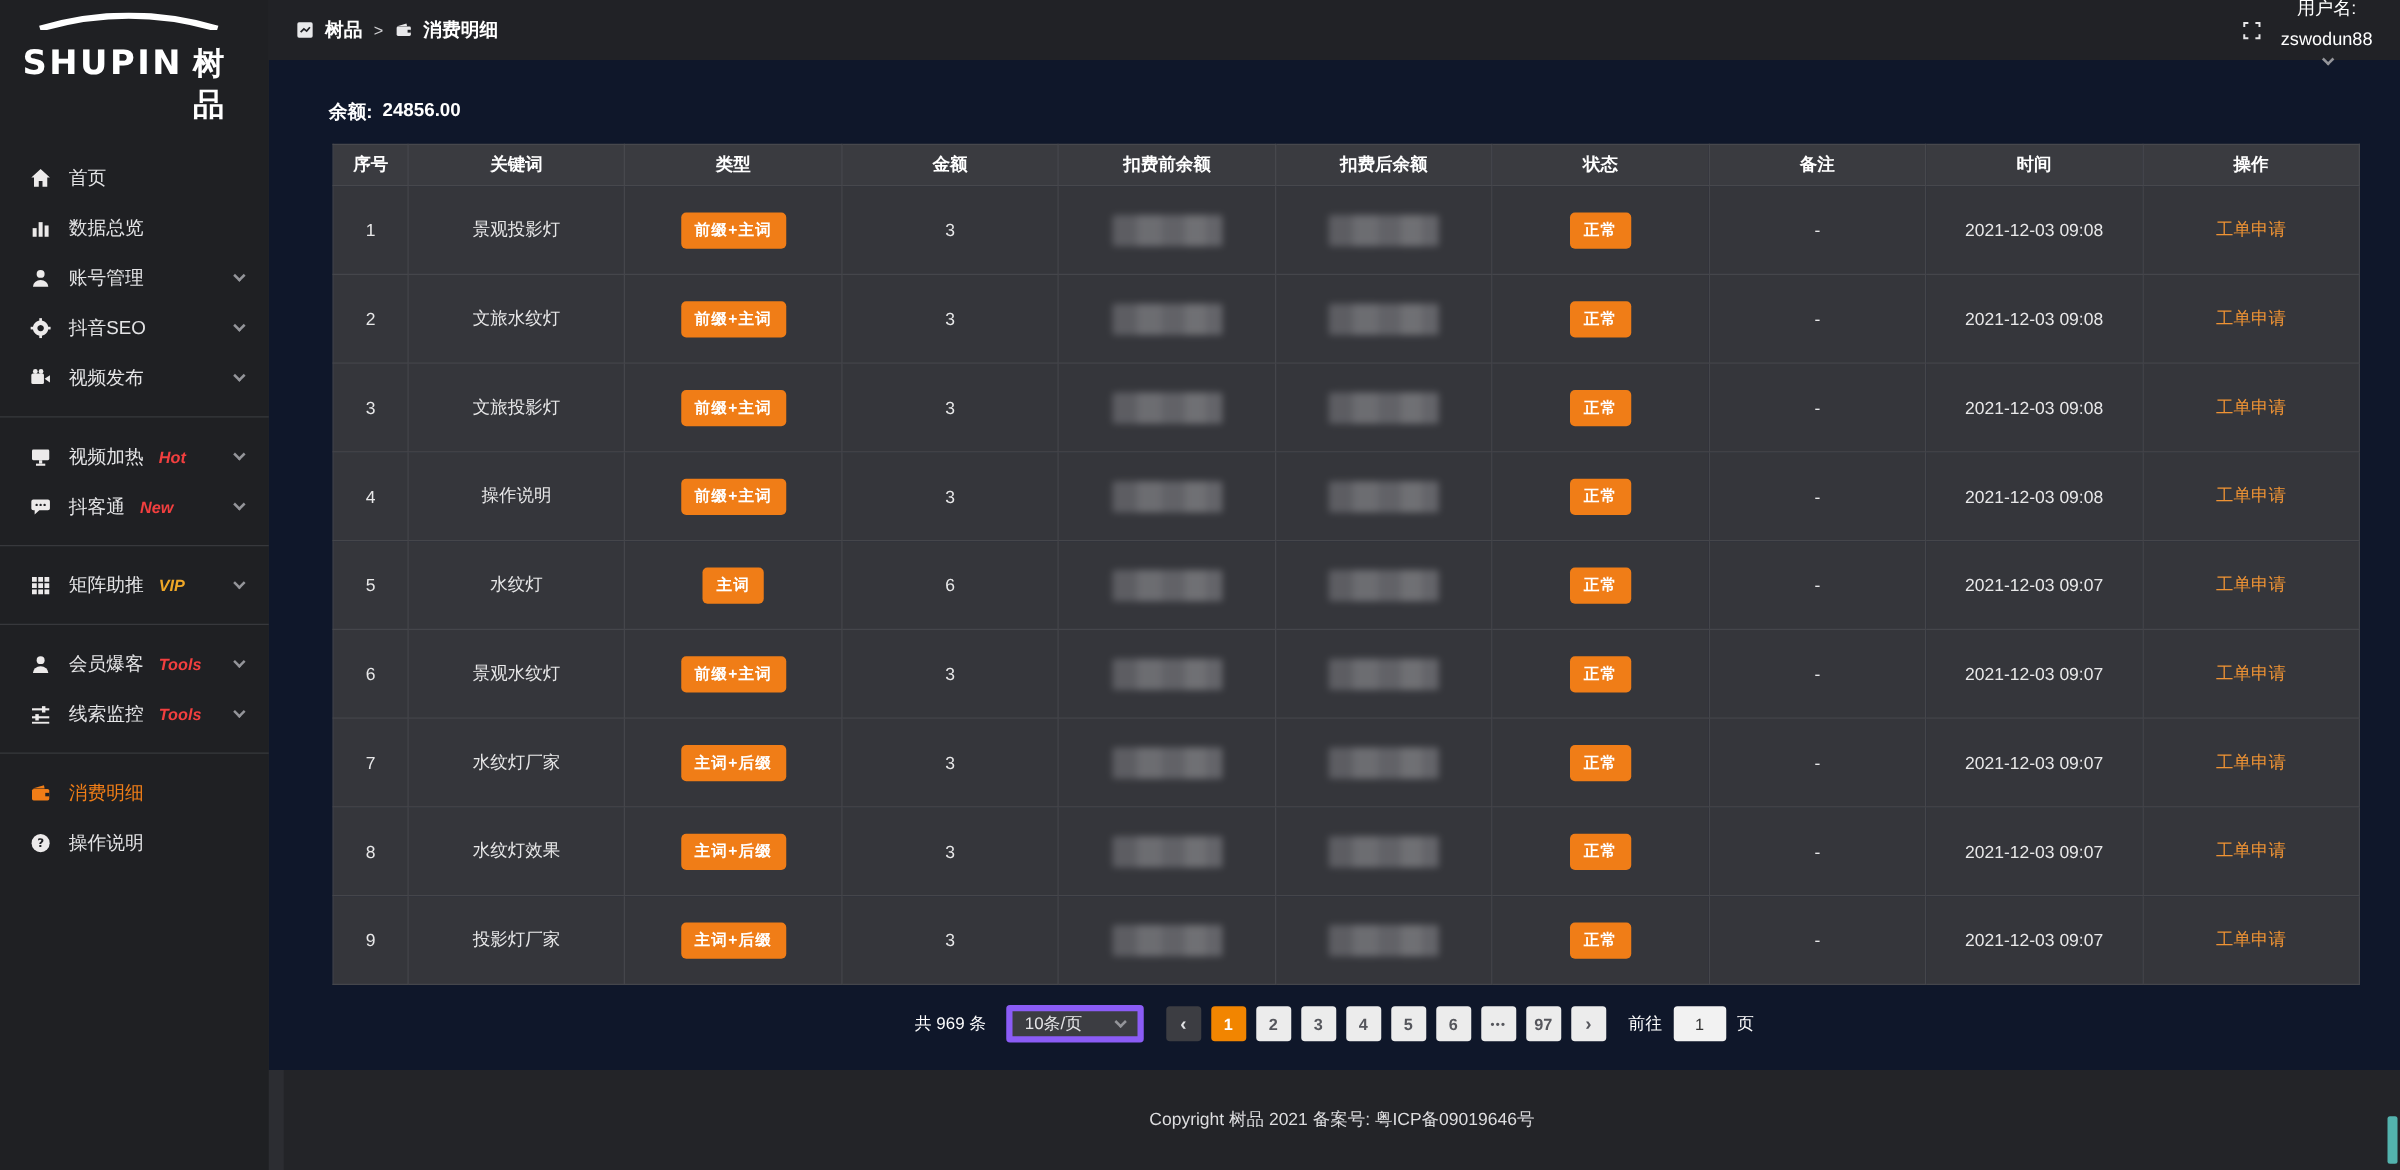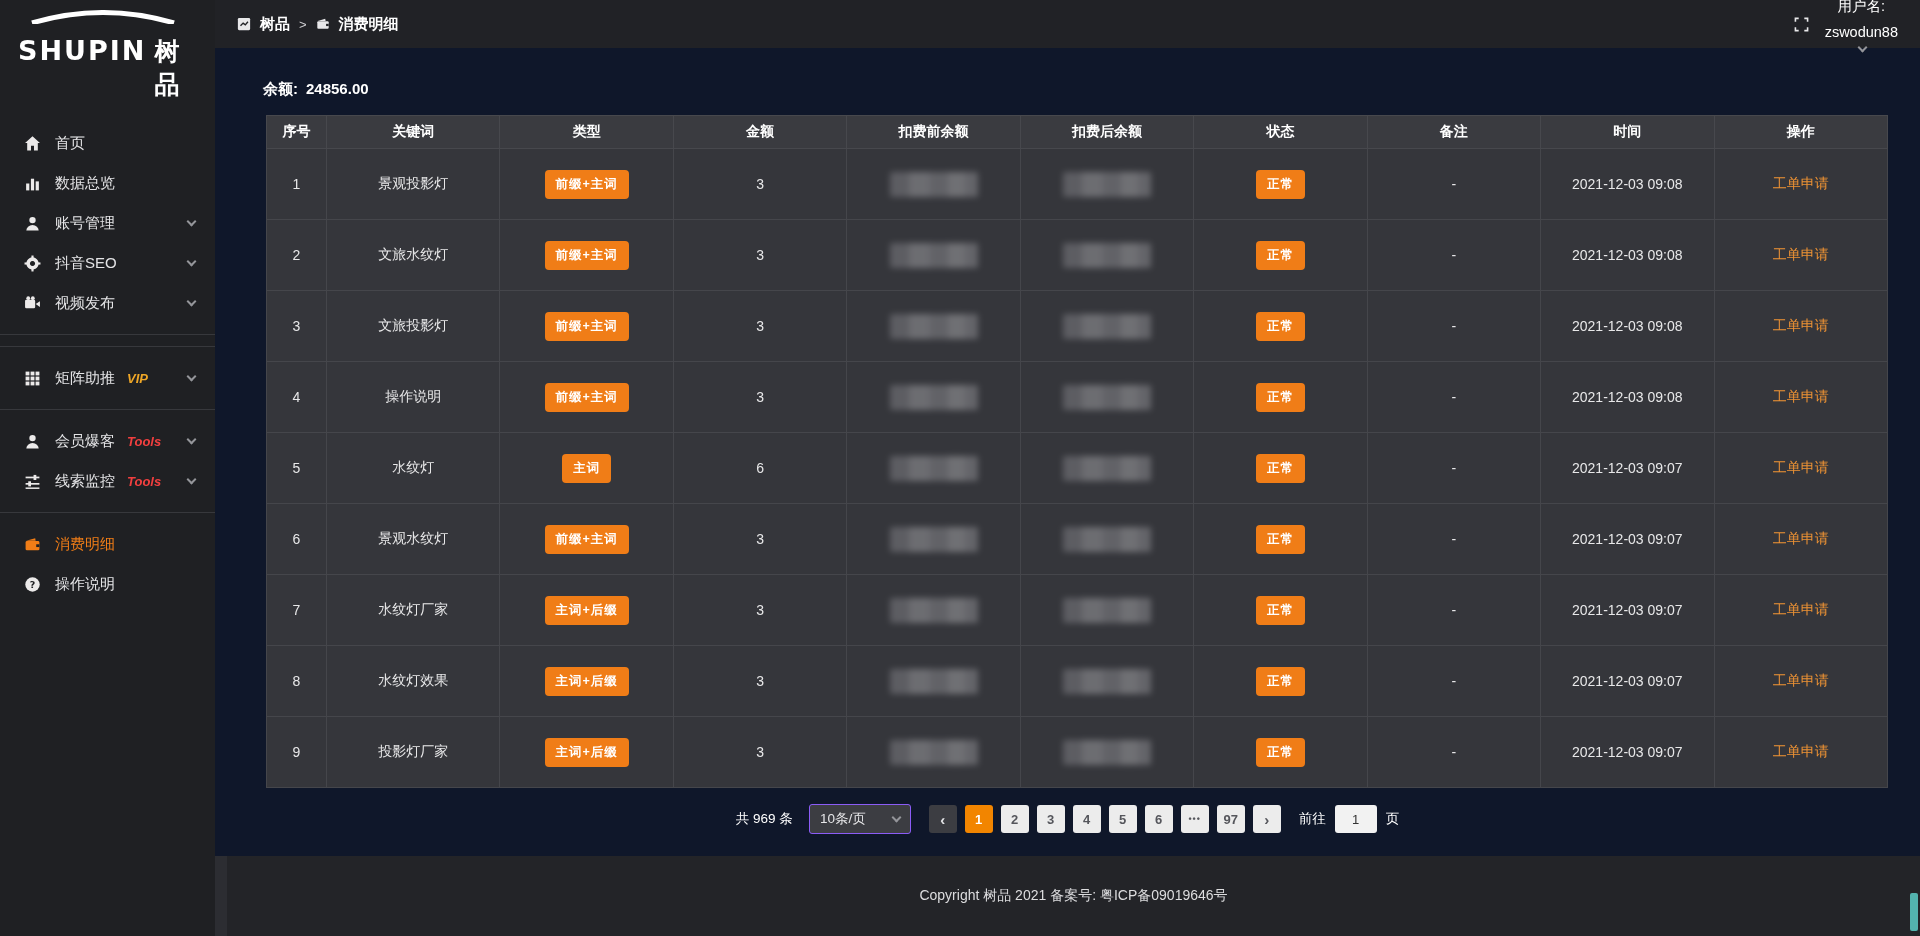--- a/index.html
+++ b/index.html
@@ -43,21 +43,21 @@
   th { background:#3a3b40; color:#ffffff; font-weight:bold; font-size:14px; height:33px; text-align:center; border:1px solid #47484d; }
   td { background:#35363b; color:#e8e8e9; font-size:14px; height:71px; text-align:center; border:1px solid #45464b; }
   .badge { display:inline-block; background:#f07d17; color:#fff; font-size:12.5px; font-weight:bold; padding:6px 11px; border-radius:4px; letter-spacing:1px; }
   .blur-block { display:block; width:88px; height:25px; margin:0 auto; border-radius:2px; opacity:.55;
     background:linear-gradient(90deg,#7e7e83 0 22%,#9a9a9e 22% 45%,#87878c 45% 66%,#a0a0a3 66% 85%,#8b8b90 85%);
     filter:blur(3px); }
   .action-link { color:#ef9334; cursor:pointer; text-decoration:none; }
   
   .pager { display:flex; align-items:center; justify-content:center; gap:8px; margin-top:16px; color:#fff; font-size:13.5px; }
   .pg-total { margin-right:8px; }
-  .page-size { background:#3c3d42; border:1px solid #8b5cf6; border-radius:3px; height:30px; padding:0 10px; display:flex; align-items:center; gap:27px; color:#e6e6e8; cursor:pointer; margin-right:10px; }
+  .page-size { background:#3c3d42; border:5px solid #8b5cf6; border-radius:3px; height:30px; padding:0 10px; display:flex; align-items:center; gap:27px; color:#e6e6e8; cursor:pointer; margin-right:10px; }
   .page-size .chev { margin:0; margin-top:-3px; }
   .pg-btn { min-width:28px; height:28px; padding:0 5px; border-radius:3px; background:#ececec; color:#55565c; display:flex; align-items:center; justify-content:center; font-size:13px; font-weight:bold; cursor:pointer; }
   .pg-btn.dark { background:#3c3d42; color:#e2e3e5; font-size:15px; }
   .pg-btn.active { background:#f28500; color:#fff; }
   .pg-btn.arrow { font-size:15px; }
   .goto { display:flex; align-items:center; gap:9px; margin-left:10px; }
   .goto-input { width:42px; height:28px; background:#f2f2f2; border:none; border-radius:3px; text-align:center; color:#333; font-size:13px; font-family:inherit; }
   
   .footer { position:absolute; left:227px; right:0; bottom:0; height:80px; background:#232428; display:flex; align-items:center; justify-content:center; color:#dddddf; font-size:14px; }
   .scroll-thumb { position:absolute; right:2px; bottom:5px; width:8px; height:38px; background:#53b3ae; border-radius:2px; z-index:5; }
@@ -126,20 +126,45 @@
             <circle cx="4" cy="3" r="1.8"></circle>
             <circle cx="8.3" cy="3" r="1.8"></circle>
           </svg>
         </span>
       <span>视频发布</span>
       <span class="chev"></span>
     </div>
 
     <div class="side-divider"></div>
 
+    <div class="side-item">
+      <span class="s-ico">
+          <svg viewBox="0 0 16 16">
+            <rect x="1.5" y="2.5" width="13" height="8" rx="1"></rect>
+            <rect x="6.8" y="10.5" width="2.4" height="2.6"></rect>
+            <rect x="4.5" y="13.1" width="7" height="1.6"></rect>
+          </svg>
+        </span>
+      <span>视频加热</span>
+      <span class="tag red">Hot</span>
+      <span class="chev"></span>
+    </div>
+    <div class="side-item">
+      <span class="s-ico">
+          <svg viewBox="0 0 16 16">
+            <path d="M2.5 2.5 h11 a1.5 1.5 0 0 1 1.5 1.5 v5 a1.5 1.5 0 0 1 -1.5 1.5 h-6.5 l-3.5 3.2 v-3.2 h-1 a1.5 1.5 0 0 1 -1.5 -1.5 v-5 a1.5 1.5 0 0 1 1.5 -1.5Z"></path>
+            <circle cx="5" cy="6.5" r="0.9" fill="#1f2023"></circle>
+            <circle cx="8" cy="6.5" r="0.9" fill="#1f2023"></circle>
+            <circle cx="11" cy="6.5" r="0.9" fill="#1f2023"></circle>
+          </svg>
+        </span>
+      <span>抖客通</span>
+      <span class="tag red">New</span>
+      <span class="chev"></span>
+    </div>
 
     <div class="side-divider"></div>
 
     <div class="side-item">
       <span class="s-ico">
           <svg viewBox="0 0 16 16">
             <rect x="1.5" y="1.5" width="3.6" height="3.6"></rect>
             <rect x="6.2" y="1.5" width="3.6" height="3.6"></rect>
             <rect x="10.9" y="1.5" width="3.6" height="3.6"></rect>
             <rect x="1.5" y="6.2" width="3.6" height="3.6"></rect>

